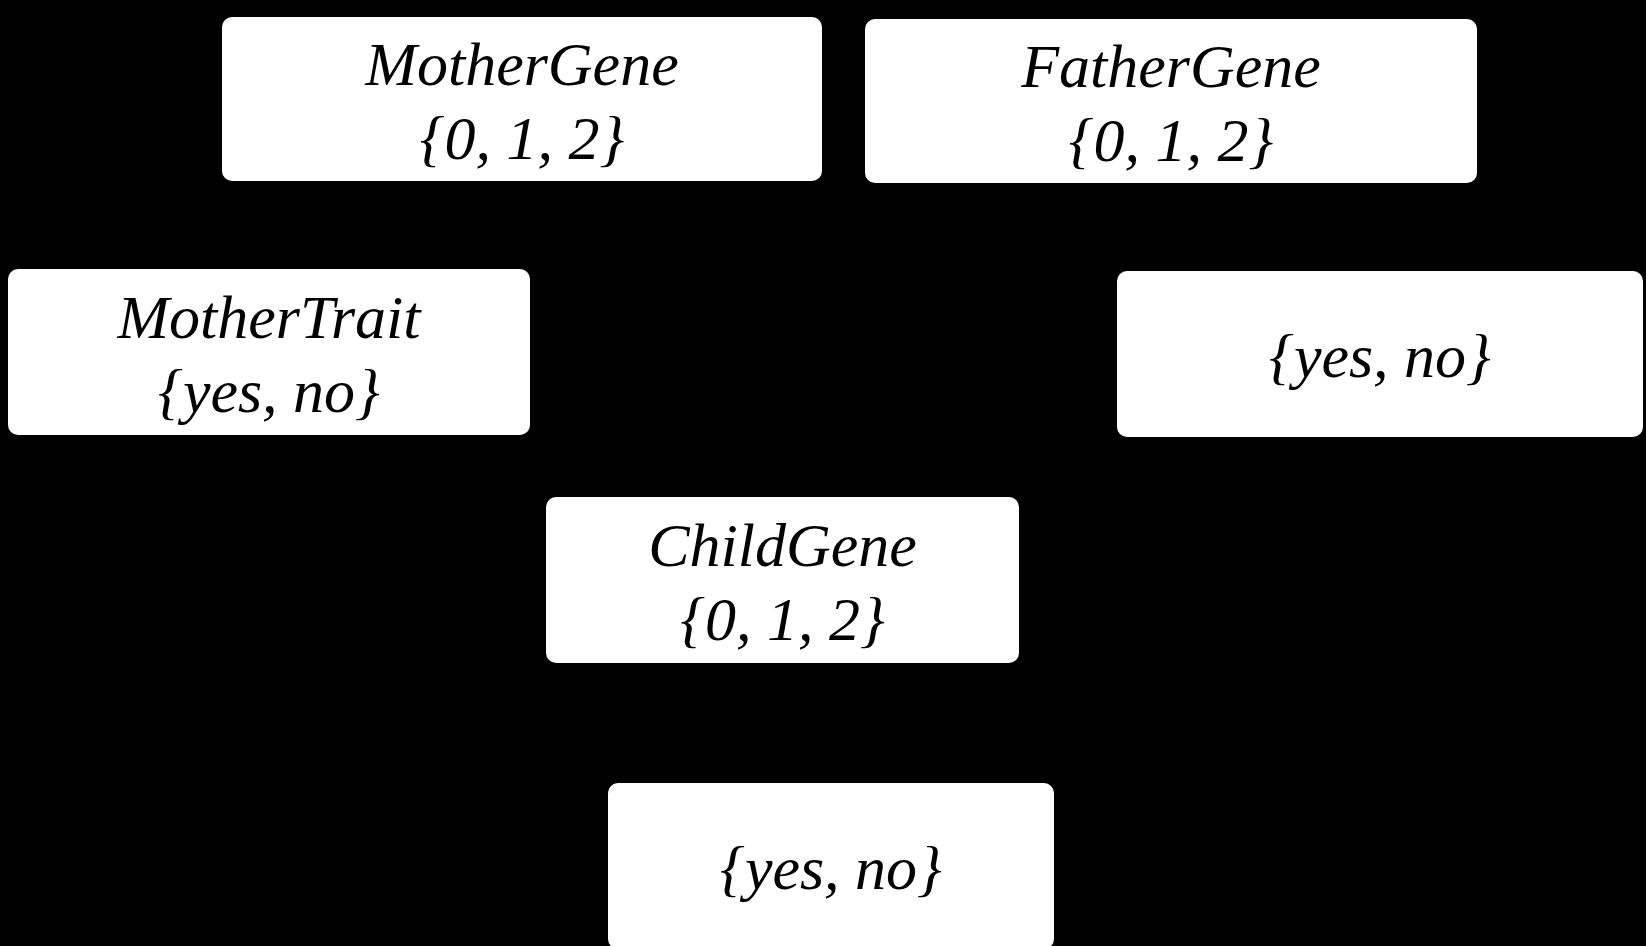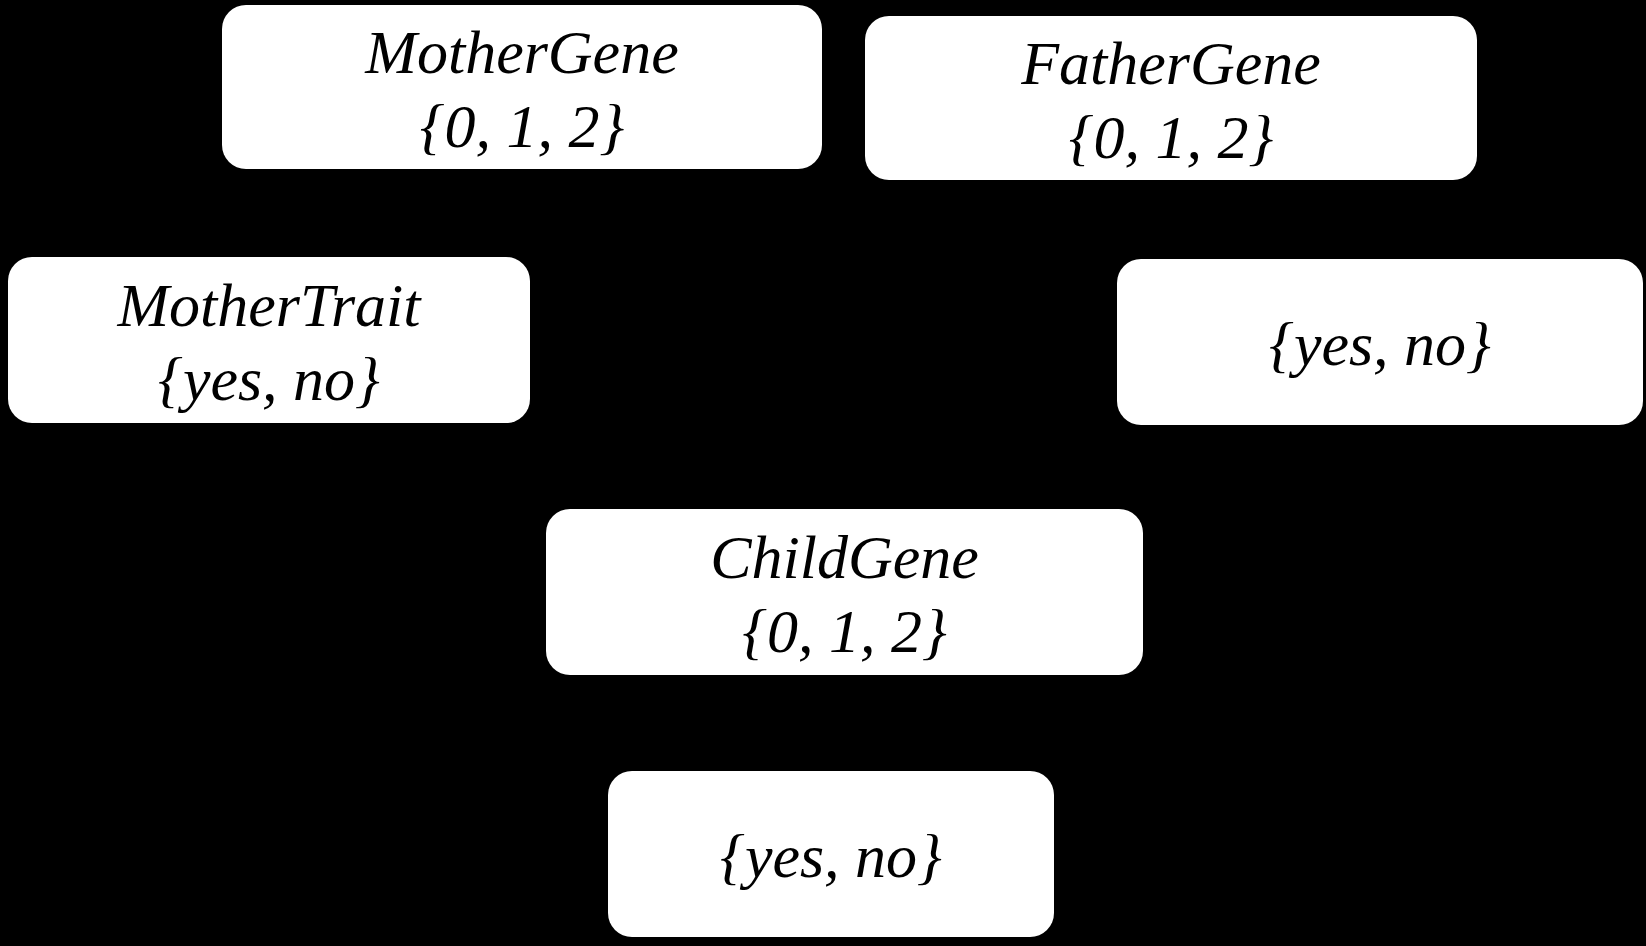--- a/index.html
+++ b/index.html
@@ -12,41 +12,42 @@
     width: 1646px;
     height: 946px;
     background: #000000;
     overflow: hidden;
     font-family: "Liberation Serif", "DejaVu Serif", serif;
   }
   .node {
     position: absolute;
     background: #ffffff;
     color: #000000;
-    border-radius: 24px;
+    border-radius: 10px;
     display: flex;
     flex-direction: column;
     align-items: center;
     justify-content: center;
     text-align: center;
     font-style: italic;
     font-size: 62px;
     line-height: 74px;
     padding-top: 4px;
     box-sizing: border-box;
+    margin-top: 12px;
   }
   .node-title, .node-values {
     display: block;
     white-space: nowrap;
   }
   .n-mother-gene  { left: 222px;  top: 5px;   width: 600px; height: 164px; }
-  .n-father-gene  { left: 865px;  top: 16px;   width: 612px; height: 164px; }
+  .n-father-gene  { left: 865px;  top: 7px;   width: 612px; height: 164px; }
   .n-mother-trait { left: 8px;    top: 257px; width: 522px; height: 166px; align-items: center; }
   .n-father-trait { left: 1117px; top: 259px; width: 526px; height: 166px; }
-  .n-child-gene   { left: 546px;  top: 509px; width: 597px; height: 166px; }
+  .n-child-gene   { left: 546px;  top: 485px; width: 473px; height: 166px; }
   .n-child-trait  { left: 608px;  top: 771px; width: 446px; height: 166px; }
 </style>
 </head>
 <body>
 
 <div class="canvas">
 
   <div class="node n-mother-gene">
     <span class="node-title">MotherGene</span>
     <span class="node-values">{0, 1, 2}</span>

